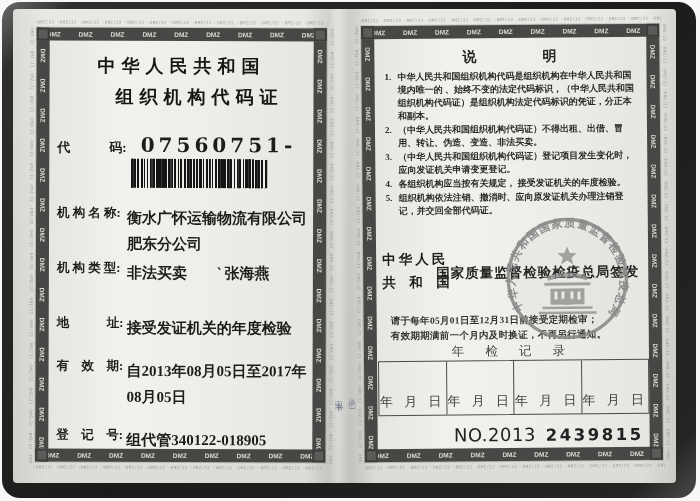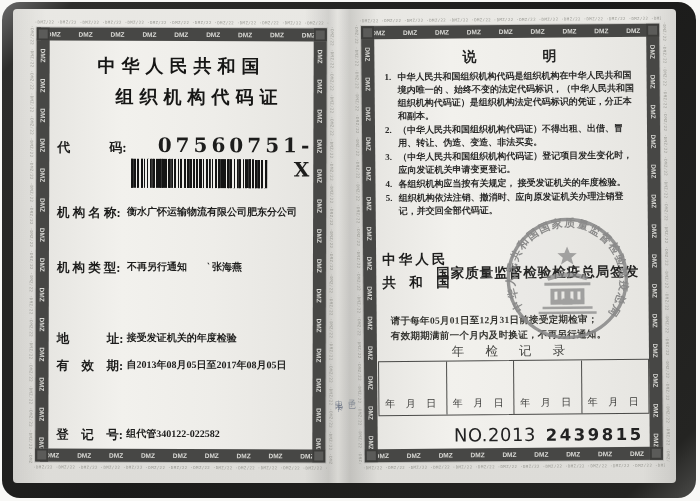--- a/index.html
+++ b/index.html
@@ -43,54 +43,54 @@
   .micro-left { left:-8px; } .micro-right { right:-8px; }
 
   .content { position:absolute; left:13px; top:13px; right:13px; bottom:13px;
     background:linear-gradient(90deg,#e7e6e2,#f2f1ed 28%,#eeede9 62%,#e6e5e1);
     color:#1d1d1c; }
 
   
   .cert-title { position:absolute; left:0; right:0; text-align:center; font-weight:bold;
     font-size:18px; letter-spacing:6px; color:#161615; }
   .t1 { top:13px; } .t2 { top:44px;padding-left:36px; }
-  .code-row { position:absolute; left:8px; top:92px; display:flex; align-items:baseline;text-align:right; }
+  .code-row { position:absolute; left:8px; top:92px; display:flex; align-items:baseline; }
   .code-label { font-size:13px; font-weight:bold; white-space:pre; }
   .code-value { font-size:20px; font-weight:bold; letter-spacing:4px; margin-left:14px;
     font-family:"DejaVu Serif","Liberation Serif",serif; }
   .barcode { position:absolute; left:82px; top:118px; width:136px; height:29px;
     background:
       repeating-linear-gradient(90deg,#141414 0 1.6px,rgba(0,0,0,0) 1.6px 3.1px),
       repeating-linear-gradient(90deg,#141414 0 1px,rgba(0,0,0,0) 1px 5.4px),
       repeating-linear-gradient(90deg,rgba(20,20,20,.85) 0 2.4px,rgba(0,0,0,0) 2.4px 9.7px),
       #efeeea; }
   .field { position:absolute; left:8px; right:4px; display:flex; align-items:flex-start; }
   .flabel { flex:0 0 70px; font-size:12.5px; font-weight:bold; white-space:pre; }
-  .fvalue { flex:1; font-size:10px; font-weight:bold; line-height:14px; white-space:pre-wrap; }
-  .f-name{top:164px;} .f-type{top:219px;} .f-addr{top:290px;}
+  .fvalue { flex:1; font-size:15px; font-weight:bold; line-height:26px; white-space:pre-wrap; }
+  .f-name{top:164px;} .f-type{top:219px;} .f-addr{top:274px;}
   .f-valid{top:317px;} .f-issuer{top:351px;} .f-reg{top:386px;}
 
   
   .shuoming { position:absolute; top:10px; left:0; right:0; text-align:center;
     font-size:14px; font-weight:bold; letter-spacing:2px; white-space:pre; color:#242423; }
   .notes { position:absolute; top:32px; left:10px; right:8px; }
   .note { display:flex; margin-bottom:1px; }
   .nnum { flex:0 0 13px; font-size:9px; line-height:13px; font-weight:bold; color:#2a2a29; }
   .ntext { flex:1; font-size:9px; line-height:13px; font-weight:bold; color:#2a2a29; }
   .issuer-l1 { position:absolute; left:6px; top:212px; font-size:13.5px; font-weight:bold; letter-spacing:3px; }
   .issuer-l2 { position:absolute; left:6px; top:235px; font-size:13.5px; font-weight:bold; letter-spacing:5px; }
   .issuer-main { position:absolute; left:60px; top:226px; font-size:13.5px; font-weight:bold; letter-spacing:1px; color:#232322; }
   .notice { position:absolute; left:14px; font-size:9.5px; font-weight:bold; color:#33332f; letter-spacing:0.3px; }
   .notice1 { top:276px; } .notice2 { top:291px; }
   .insp-title { position:absolute; top:305px; left:0; right:0; text-align:center;
     font-size:12.5px; letter-spacing:9px; color:#454542; }
   .insp-table { position:absolute; left:1px; right:0; top:322px; height:55px;
     border:1px solid #4a4a48; display:flex; }
   .insp-cell { flex:1; border-right:1px solid #4a4a48; display:flex; align-items:flex-end;
-    justify-content:center; padding-bottom:4px; font-size:10px; letter-spacing:4px; color:#3c3c3a; }
+    justify-content:center; padding-bottom:4px; font-size:13px; letter-spacing:4px; color:#3c3c3a; }
   .insp-cell:last-child { border-right:none; }
   .serial-row { position:absolute; right:6px; top:386px; display:flex; align-items:baseline;
     font-family:"DejaVu Sans","Liberation Sans",sans-serif; color:#222; }
   .serial-prefix { font-size:18px; letter-spacing:0.5px; }
   .serial-number { font-size:16.5px; font-weight:bold; letter-spacing:2.5px; margin-left:10px;text-align:right; }
 
   .seal { position:absolute; left:127px; top:177px; width:128px; height:128px; opacity:0.88; }
 
   .gutter-note { position:absolute; left:332px; top:393px; display:flex; gap:2px;
     color:rgba(75,85,110,0.55); font-size:8px; }
@@ -126,33 +126,33 @@
         <span class="code-value">07560751-X</span>
       </div>
       <div class="barcode"></div>
 
       <div class="field f-name">
         <span class="flabel">机 构 名 称:</span>
         <span class="fvalue">衡水广怀运输物流有限公司肥东分公司</span>
       </div>
       <div class="field f-type">
         <span class="flabel">机 构 类 型:</span>
-        <span class="fvalue">不再另行通知　　‵ 张海燕</span>
+        <span class="fvalue">非法买卖　　‵ 张海燕</span>
       </div>
       <div class="field f-addr">
         <span class="flabel">地　　　址:</span>
         <span class="fvalue">接受发证机关的年度检验</span>
       </div>
       <div class="field f-valid">
         <span class="flabel">有　效　期:</span>
         <span class="fvalue">自2013年08月05日至2017年08月05日</span>
       </div>
       <div class="field f-reg">
         <span class="flabel">登　记　号:</span>
-        <span class="fvalue">组代管340122-022582</span>
+        <span class="fvalue">组代管340122-018905</span>
       </div>
     </div>
   </div>
 
   <div class="page page-right">
     <div class="micro micro-h micro-top">·DMZ/22 ·DMZ/22 ·DMZ/22 ·DMZ/22 ·DMZ/22 ·DMZ/22 ·DMZ/22 ·DMZ/22 ·DMZ/22 ·DMZ/22 ·DMZ/22 ·DMZ/22 ·DMZ/22 ·DMZ/22 ·DMZ/22 ·DMZ/22 ·DMZ/22 ·DMZ/22 ·DMZ/22 ·DMZ/22 ·DMZ/22 ·DMZ/22 ·DMZ/22 ·DMZ/22 ·DMZ/22 ·DMZ/22 ·DMZ/22 ·DMZ/22 ·DMZ/22 ·DMZ/22 ·DMZ/22 ·DMZ/22 ·DMZ/22 ·DMZ/22 ·DMZ/22 ·DMZ/22 ·DMZ/22 ·DMZ/22 ·DMZ/22 ·DMZ/22</div>
     <div class="micro micro-h micro-bottom">·DMZ/22 ·DMZ/22 ·DMZ/22 ·DMZ/22 ·DMZ/22 ·DMZ/22 ·DMZ/22 ·DMZ/22 ·DMZ/22 ·DMZ/22 ·DMZ/22 ·DMZ/22 ·DMZ/22 ·DMZ/22 ·DMZ/22 ·DMZ/22 ·DMZ/22 ·DMZ/22 ·DMZ/22 ·DMZ/22 ·DMZ/22 ·DMZ/22 ·DMZ/22 ·DMZ/22 ·DMZ/22 ·DMZ/22 ·DMZ/22 ·DMZ/22 ·DMZ/22 ·DMZ/22 ·DMZ/22 ·DMZ/22 ·DMZ/22 ·DMZ/22 ·DMZ/22 ·DMZ/22 ·DMZ/22 ·DMZ/22 ·DMZ/22 ·DMZ/22</div>
     <div class="micro micro-v micro-left">·DMZ/22 ·DMZ/22 ·DMZ/22 ·DMZ/22 ·DMZ/22 ·DMZ/22 ·DMZ/22 ·DMZ/22 ·DMZ/22 ·DMZ/22 ·DMZ/22 ·DMZ/22 ·DMZ/22 ·DMZ/22 ·DMZ/22 ·DMZ/22 ·DMZ/22 ·DMZ/22 ·DMZ/22 ·DMZ/22 ·DMZ/22 ·DMZ/22 ·DMZ/22 ·DMZ/22 ·DMZ/22 ·DMZ/22 ·DMZ/22 ·DMZ/22 ·DMZ/22 ·DMZ/22 ·DMZ/22 ·DMZ/22 ·DMZ/22 ·DMZ/22 ·DMZ/22 ·DMZ/22 ·DMZ/22 ·DMZ/22 ·DMZ/22 ·DMZ/22 ·DMZ/22 ·DMZ/22 ·DMZ/22 ·DMZ/22 ·DMZ/22 ·DMZ/22 ·DMZ/22 ·DMZ/22 ·DMZ/22 ·DMZ/22 ·DMZ/22 ·DMZ/22 ·DMZ/22 ·DMZ/22 ·DMZ/22 ·DMZ/22 ·DMZ/22 ·DMZ/22 ·DMZ/22 ·DMZ/22</div>
     <div class="micro micro-v micro-right">·DMZ/22 ·DMZ/22 ·DMZ/22 ·DMZ/22 ·DMZ/22 ·DMZ/22 ·DMZ/22 ·DMZ/22 ·DMZ/22 ·DMZ/22 ·DMZ/22 ·DMZ/22 ·DMZ/22 ·DMZ/22 ·DMZ/22 ·DMZ/22 ·DMZ/22 ·DMZ/22 ·DMZ/22 ·DMZ/22 ·DMZ/22 ·DMZ/22 ·DMZ/22 ·DMZ/22 ·DMZ/22 ·DMZ/22 ·DMZ/22 ·DMZ/22 ·DMZ/22 ·DMZ/22 ·DMZ/22 ·DMZ/22 ·DMZ/22 ·DMZ/22 ·DMZ/22 ·DMZ/22 ·DMZ/22 ·DMZ/22 ·DMZ/22 ·DMZ/22 ·DMZ/22 ·DMZ/22 ·DMZ/22 ·DMZ/22 ·DMZ/22 ·DMZ/22 ·DMZ/22 ·DMZ/22 ·DMZ/22 ·DMZ/22 ·DMZ/22 ·DMZ/22 ·DMZ/22 ·DMZ/22 ·DMZ/22 ·DMZ/22 ·DMZ/22 ·DMZ/22 ·DMZ/22 ·DMZ/22</div>
     <div class="band band-h band-top">DMZ  DMZ  DMZ  DMZ  DMZ  DMZ  DMZ  DMZ  DMZ  DMZ</div>

